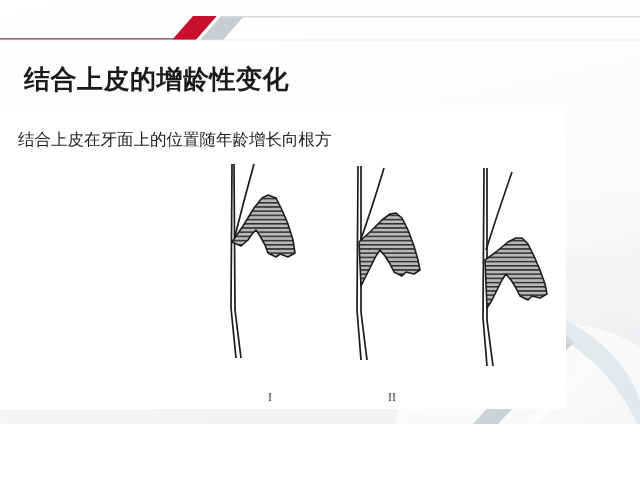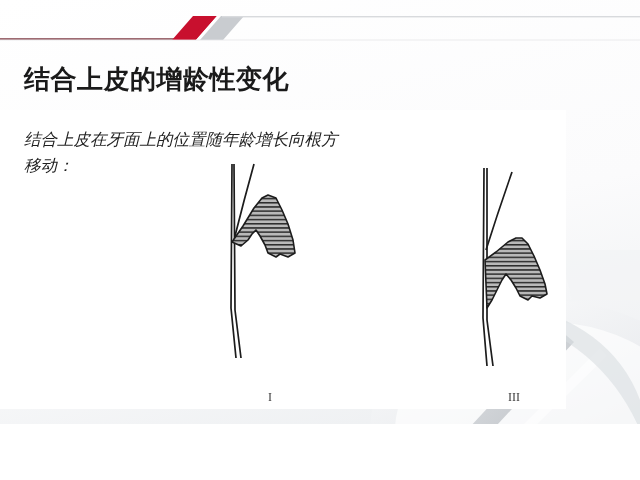--- a/index.html
+++ b/index.html
@@ -50,26 +50,25 @@
     left: 0;
     top: 110px;
     width: 566px;
     height: 299px;
     background: #ffffff;
   }
 
   
   .body-text {
     position: absolute;
-    left: 24px;
+    left: 18px;
     top: 16px;
     color: #1f1f1f;
     font-size: 16.5px;
     line-height: 26px;
-    font-style: italic;
   }
   .body-text .line {
     white-space: nowrap;
   }
 
   
   .diagrams {
     position: absolute;
     left: 210px;
     top: 50px;
@@ -166,21 +165,20 @@
     <rect x="222" y="16" width="418" height="1.4" fill="#d8dadd"></rect>
     <rect x="0" y="39.6" width="640" height="0.8" fill="#e6e7e9"></rect>
   </svg>
 
   <div class="title">结合上皮的增龄性变化</div>
 
   <div class="content-panel">
 
     <div class="body-text">
       <div class="line">结合上皮在牙面上的位置随年龄增长向根方</div>
-      <div class="line">移动：</div>
     </div>
 
     <div class="diagrams">
 
       <div class="diagram diagram-1">
         <svg viewBox="0 0 120 230" width="120" height="230">
           <defs>
             <pattern id="hatch1" patternUnits="userSpaceOnUse" width="6" height="4.2">
               <rect width="6" height="4.2" fill="#b9b9b9"></rect>
               <rect width="6" height="1.5" fill="#2b2b2b"></rect>
@@ -192,38 +190,55 @@
 
           <path d="M 44 4 Q 34 40 25 76" stroke="#1c1c1c" stroke-width="1.7" fill="none"></path>
 
           <path d="M 22 82 L 33 66 L 44 48 L 52 38 L 58 35 L 66 38 L 72 50
                    L 78 64 L 83 80 L 85 93 L 78 97 L 70 94 L 66 97 L 58 93
                    L 55 85 L 50 76 L 46 70 L 42 74 L 38 80 L 31 86 Z" fill="url(#hatch1)" stroke="#1c1c1c" stroke-width="1.6" stroke-linejoin="round"></path>
         </svg>
         <div class="diagram-label">I</div>
       </div>
 
+      <div class="diagram diagram-2">
+        <svg viewBox="0 0 120 230" width="120" height="230">
+          <defs>
+            <pattern id="hatch2" patternUnits="userSpaceOnUse" width="6" height="4.2">
+              <rect width="6" height="4.2" fill="#b9b9b9"></rect>
+              <rect width="6" height="1.5" fill="#2b2b2b"></rect>
+            </pattern>
+          </defs>
+          <path d="M 26 6 L 25 150 L 29 200" stroke="#1c1c1c" stroke-width="1.7" fill="none"></path>
+          <path d="M 29 6 L 29 152 L 35 200" stroke="#1c1c1c" stroke-width="1.7" fill="none"></path>
+          <path d="M 52 8 Q 40 48 28 82" stroke="#1c1c1c" stroke-width="1.7" fill="none"></path>
+
+          <path d="M 27 82 L 38 72 L 50 60 L 58 54 L 64 53 L 70 58 L 76 70
+                   L 82 86 L 86 100 L 88 110 L 82 114 L 74 112 L 70 116 L 62 112
+                   L 58 104 L 53 96 L 48 90 L 44 96 L 40 104 L 33 118 L 29 126 Z" fill="url(#hatch2)" stroke="#1c1c1c" stroke-width="1.6" stroke-linejoin="round"></path>
+        </svg>
+        <div class="diagram-label">II</div>
+      </div>
 
       <div class="diagram diagram-3">
         <svg viewBox="0 0 120 230" width="120" height="230">
           <defs>
             <pattern id="hatch3" patternUnits="userSpaceOnUse" width="6" height="4.2">
               <rect width="6" height="4.2" fill="#b9b9b9"></rect>
               <rect width="6" height="1.5" fill="#2b2b2b"></rect>
             </pattern>
           </defs>
           <path d="M 30 8 L 29 158 L 33 206" stroke="#1c1c1c" stroke-width="1.7" fill="none"></path>
           <path d="M 33 8 L 33 160 L 39 206" stroke="#1c1c1c" stroke-width="1.7" fill="none"></path>
           <path d="M 58 12 Q 44 52 32 90" stroke="#1c1c1c" stroke-width="1.7" fill="none"></path>
 
           <path d="M 31 100 L 42 92 L 54 82 L 62 78 L 68 78 L 74 84 L 80 96
                    L 86 110 L 91 124 L 93 134 L 86 138 L 78 136 L 74 140 L 66 136
                    L 62 128 L 57 120 L 52 114 L 48 120 L 44 128 L 38 140 L 33 148 Z" fill="url(#hatch3)" stroke="#1c1c1c" stroke-width="1.6" stroke-linejoin="round"></path>
         </svg>
-        <div class="diagram-label">III</div>
       </div>
 
     </div>
   </div>
 
 
   <svg class="bottom-bar" viewBox="0 0 640 25" preserveAspectRatio="none">
     <path d="M 36 25 L 56 7 L 640 7 L 640 25 Z" fill="#d60812"></path>
     <path d="M 22 25 L 42 7 L 50 7 L 30 25 Z" fill="#d60812"></path>
     <path d="M 30 25 L 50 7 L 56 7 L 36 25 Z" fill="#ffffff"></path>

